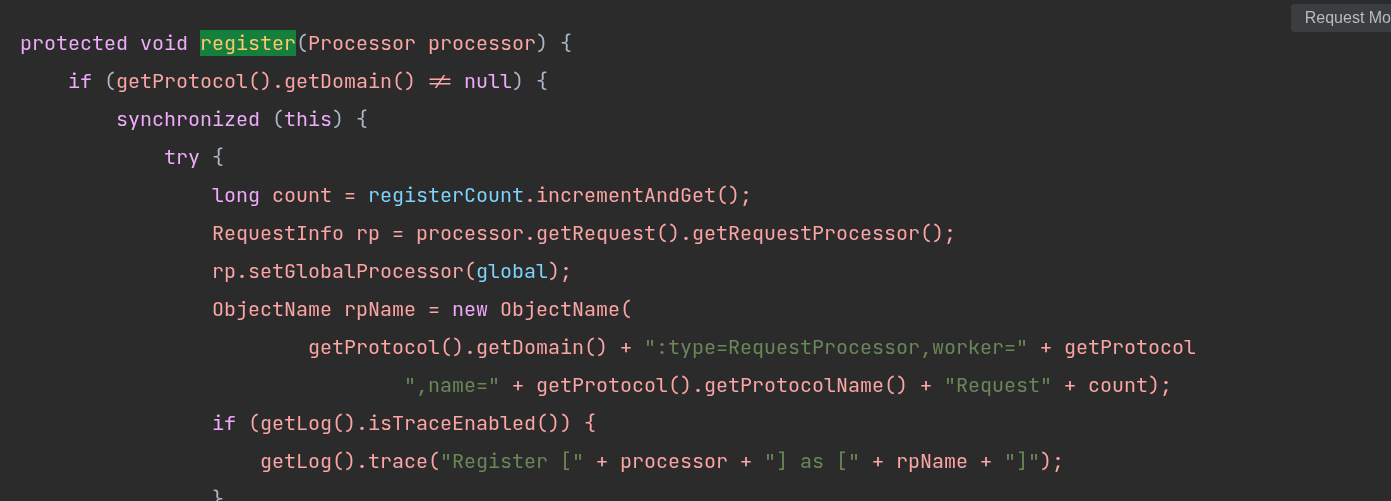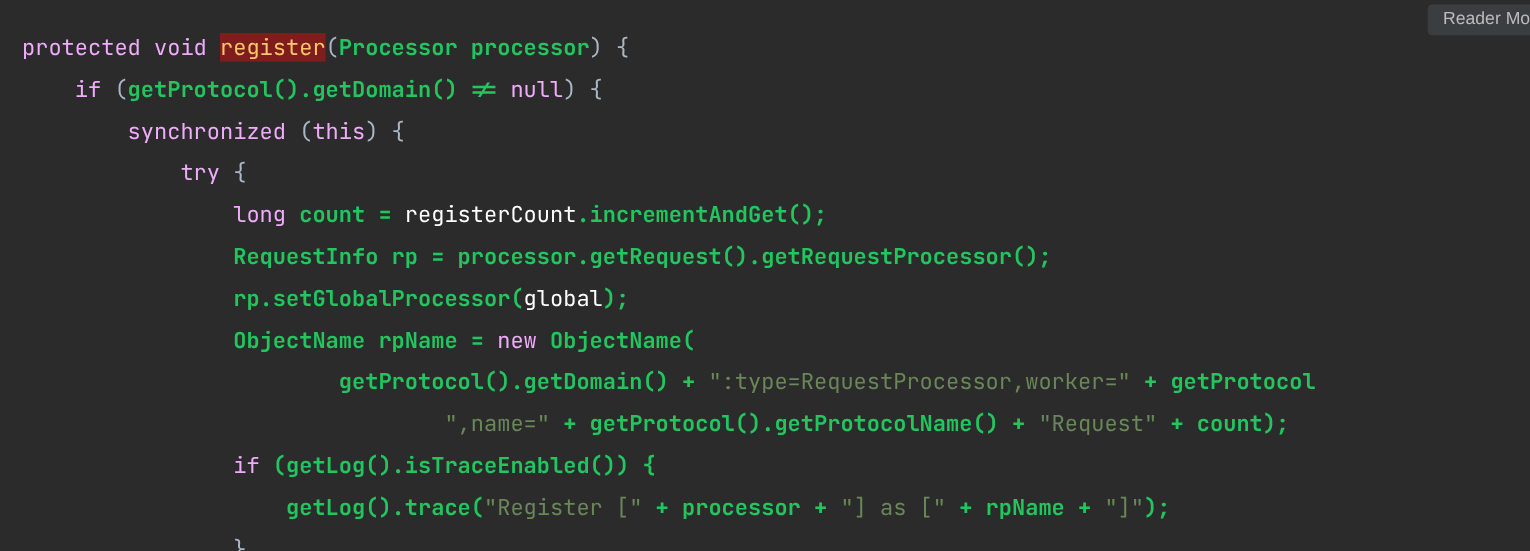--- a/index.html
+++ b/index.html
@@ -43,28 +43,28 @@
     content: "";
     position: absolute;
     left: -20px;
     right: -2000px;
     top: 0;
     bottom: 0;
     background: #323232;
     z-index: -1;
   }
   .k   { color: #f0abfc; }    
-  .id  { color: #22c55e; font-weight: bold; }    
+  .id  { color: #fca5a5; }    
   .fn  { color: #ffc66d; }    
   .p   { color: #a9b7c6; }    
-  .field { color: #ffffff; }  
+  .field { color: #7dd3fc; }  
   .str { color: #6a8759; }    
-  .hl  { background: #7f1d1d; text-align: center; }
+  .hl  { background: #15803d; text-align: center; }
 </style>
 </head>
 <body>
 
 <div class="editor">
   <div class="reader-mode">
-    <span>Reader Mo</span>
+    <span>Request Mo</span>
   </div>
   <div class="code" id="code-container"><div class="line current"><span class="p"></span><span class="k">protected</span><span class="p"> </span><span class="k">void</span><span class="p"> </span><span class="fn hl">register</span><span class="p">(</span><span class="id">Processor processor</span><span class="p">) {</span></div><div class="line"><span class="p">    </span><span class="k">if</span><span class="p"> (</span><span class="id">getProtocol().getDomain() != </span><span class="k">null</span><span class="p">) {</span></div><div class="line"><span class="p">        </span><span class="k">synchronized</span><span class="p"> (</span><span class="k">this</span><span class="p">) {</span></div><div class="line"><span class="p">            </span><span class="k">try</span><span class="p"> {</span></div><div class="line"><span class="p">                </span><span class="k">long</span><span class="id"> count = </span><span class="field">registerCount</span><span class="id">.incrementAndGet();</span></div><div class="line"><span class="p">                </span><span class="id">RequestInfo rp = processor.getRequest().getRequestProcessor();</span></div><div class="line"><span class="p">                </span><span class="id">rp.setGlobalProcessor(</span><span class="field">global</span><span class="id">);</span></div><div class="line"><span class="p">                </span><span class="id">ObjectName rpName = </span><span class="k">new</span><span class="id"> ObjectName(</span></div><div class="line"><span class="p">                        </span><span class="id">getProtocol().getDomain() + </span><span class="str">":type=RequestProcessor,worker="</span><span class="id"> + getProtocol</span></div><div class="line"><span class="p">                                </span><span class="str">",name="</span><span class="id"> + getProtocol().getProtocolName() + </span><span class="str">"Request"</span><span class="id"> + count);</span></div><div class="line"><span class="p">                </span><span class="k">if</span><span class="id"> (getLog().isTraceEnabled()) {</span></div><div class="line"><span class="p">                    </span><span class="id">getLog().trace(</span><span class="str">"Register ["</span><span class="id"> + processor + </span><span class="str">"] as ["</span><span class="id"> + rpName + </span><span class="str">"]"</span><span class="id">);</span></div><div class="line"><span class="p">                </span><span class="p">}</span></div></div>
 </div>
 
 </body></html>

